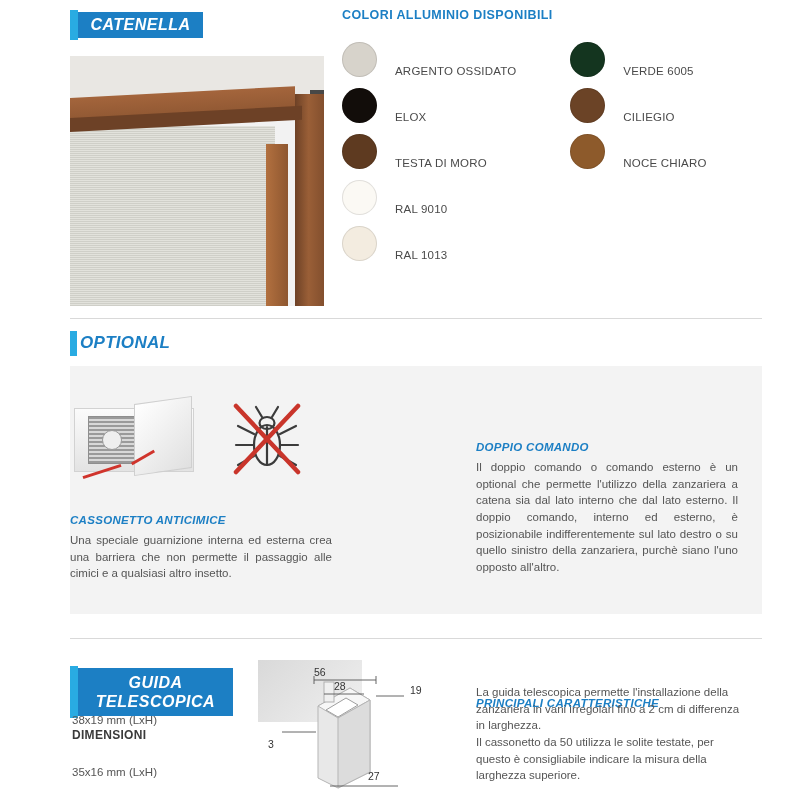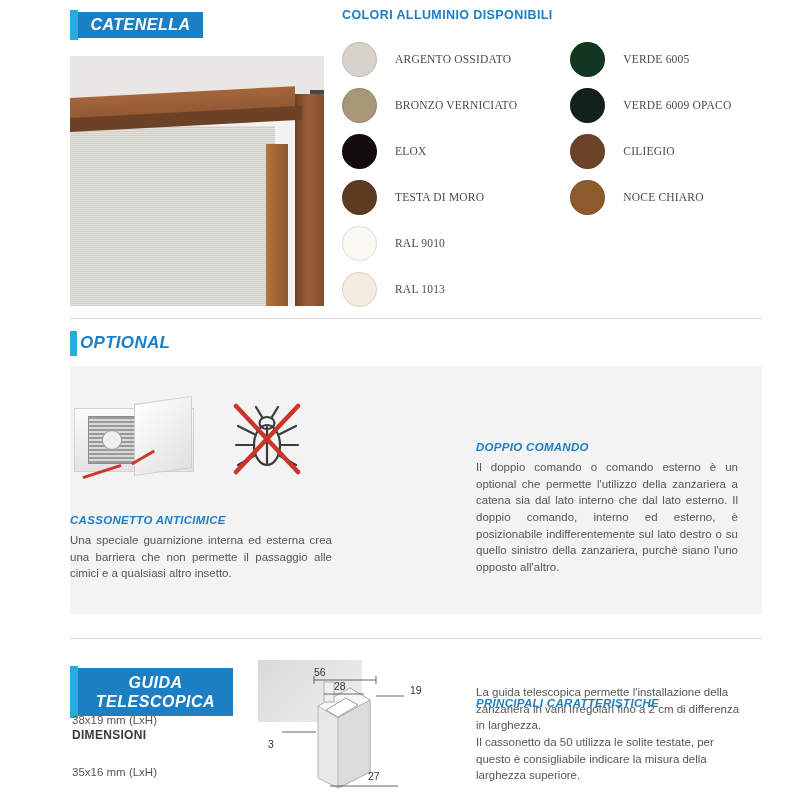--- a/index.html
+++ b/index.html
@@ -64,23 +64,22 @@
     left: 342px; top: 36px;
     width: 420px;
   }
   .color-row {
     display: flex;
     align-items: center;
     height: 46px;
   }
   .color-cell {
     display: flex;
-    align-items: center;
+    align-items: flex-end;
     width: 250px;
-    font-family: Liberation Serif, serif;
   }
   .color-cell.right { width: 210px; }
   .swatch {
     width: 33px; height: 33px;
     border-radius: 50%;
     flex: 0 0 33px;
     border: 1px solid rgba(0,0,0,0.10);
   }
   .color-label {
     margin-left: 18px;
@@ -330,30 +329,20 @@
 
     <div class="color-grid">
       <div class="color-row">
         <div class="color-cell">
           <div class="swatch" style="background:#d7d3cb"></div>
           <div class="color-label">ARGENTO OSSIDATO</div>
         </div>
         <div class="color-cell right">
           <div class="swatch" style="background:#14351f"></div>
           <div class="color-label">VERDE 6005</div>
-        </div>
-      </div>
-      <div class="color-row">
-        <div class="color-cell">
-          <div class="swatch" style="background:#a79878"></div>
-          <div class="color-label">BRONZO VERNICIATO</div>
-        </div>
-        <div class="color-cell right">
-          <div class="swatch" style="background:#12211a"></div>
-          <div class="color-label">VERDE 6009 OPACO</div>
         </div>
       </div>
       <div class="color-row">
         <div class="color-cell">
           <div class="swatch" style="background:#120d0a"></div>
           <div class="color-label">ELOX</div>
         </div>
         <div class="color-cell right">
           <div class="swatch" style="background:#6b4326"></div>
           <div class="color-label">CILIEGIO</div>

